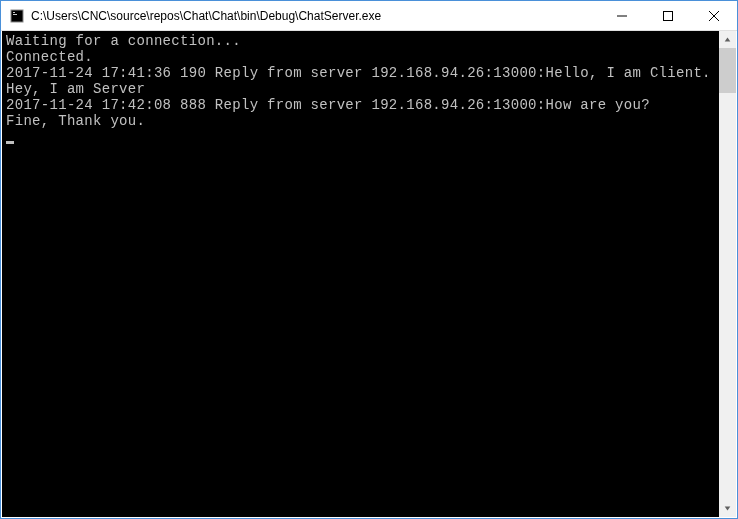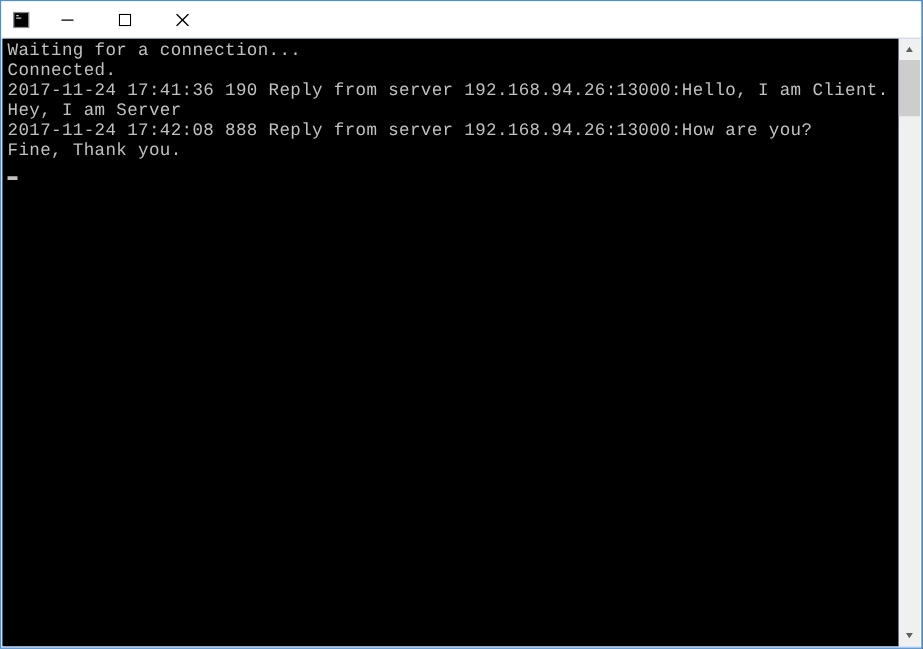--- a/index.html
+++ b/index.html
@@ -65,21 +65,21 @@
       stroke: #000;
       stroke-width: 1;
       fill: none;
     }
     .console-wrap {
       position: absolute;
       top: 30px;
       left: 1px;
       right: 1px;
       bottom: 1px;
-      background: #3b82f6;
+      background: #86efac;
       display: flex;
     }
     .console {
       flex: 1;
       background: #000;
       color: #c0c0c0;
       font-family: "NSimSun", "SimSun", "Consolas", "Courier New", monospace;
       font-size: 14px;
       line-height: 16px;
       padding: 2px 0 0 4px;
@@ -136,20 +136,21 @@
 <body>
 
 <div class="titlebar">
   <span class="titlebar-icon">
     <svg viewBox="0 0 14 14">
       <rect x="1" y="1" width="12" height="12" fill="#000" stroke="#888" stroke-width="1"></rect>
       <rect x="3" y="3" width="2" height="1" fill="#ccc"></rect>
       <rect x="3" y="5" width="4" height="1" fill="#ccc"></rect>
     </svg>
   </span>
+  <span class="titlebar-title">C:\Users\CNC\source\repos\Chat\Chat\bin\Debug\ChatServer.exe</span>
   <div class="window-controls">
     <div class="win-btn">
       <svg viewBox="0 0 10 10">
           <line x1="0" y1="5" x2="10" y2="5"></line>
         </svg>
     </div>
     <div class="win-btn">
       <svg viewBox="0 0 10 10">
           <rect x="0.5" y="0.5" width="9" height="9"></rect>
         </svg>

